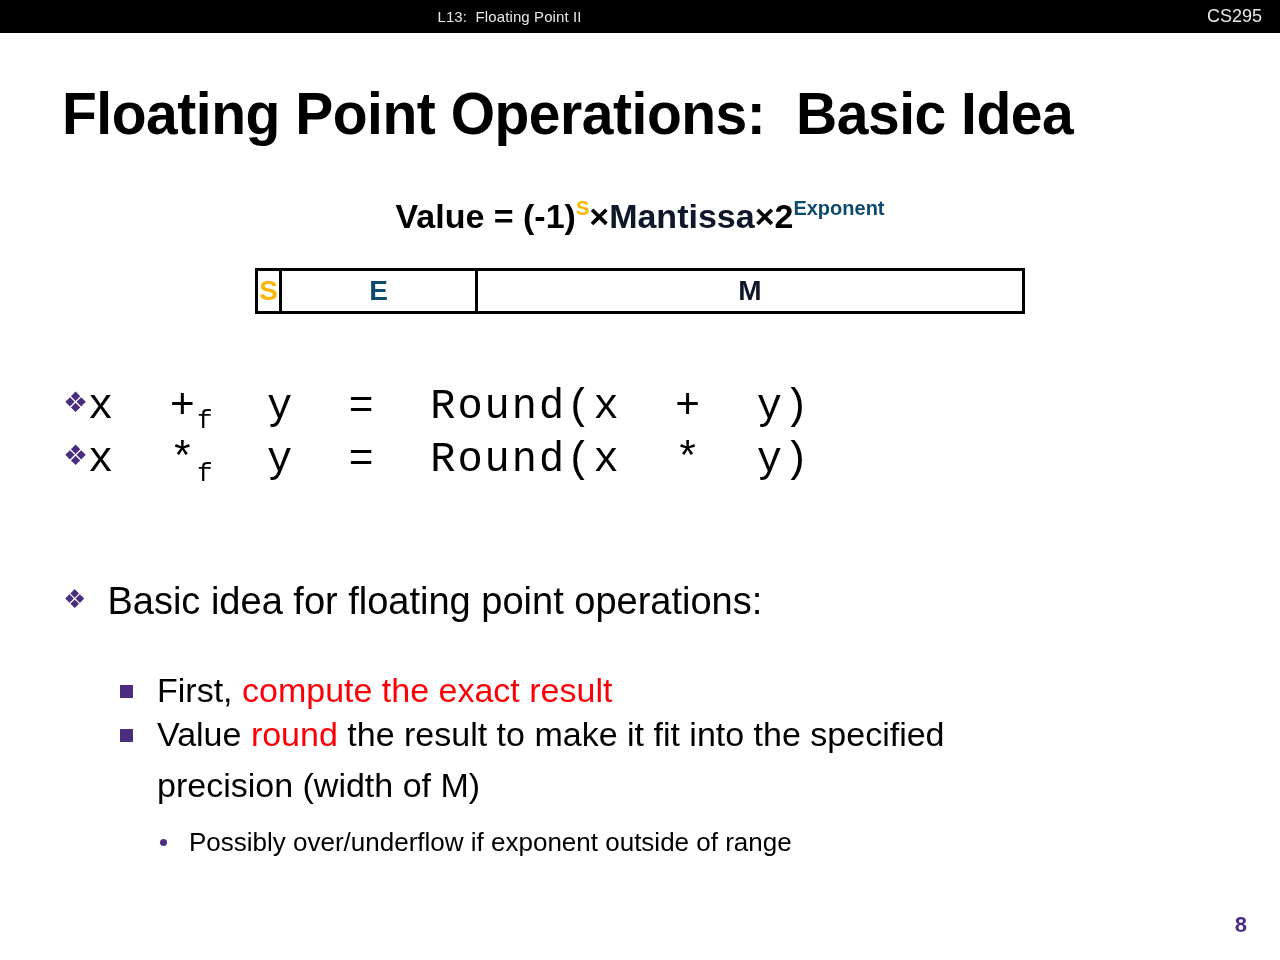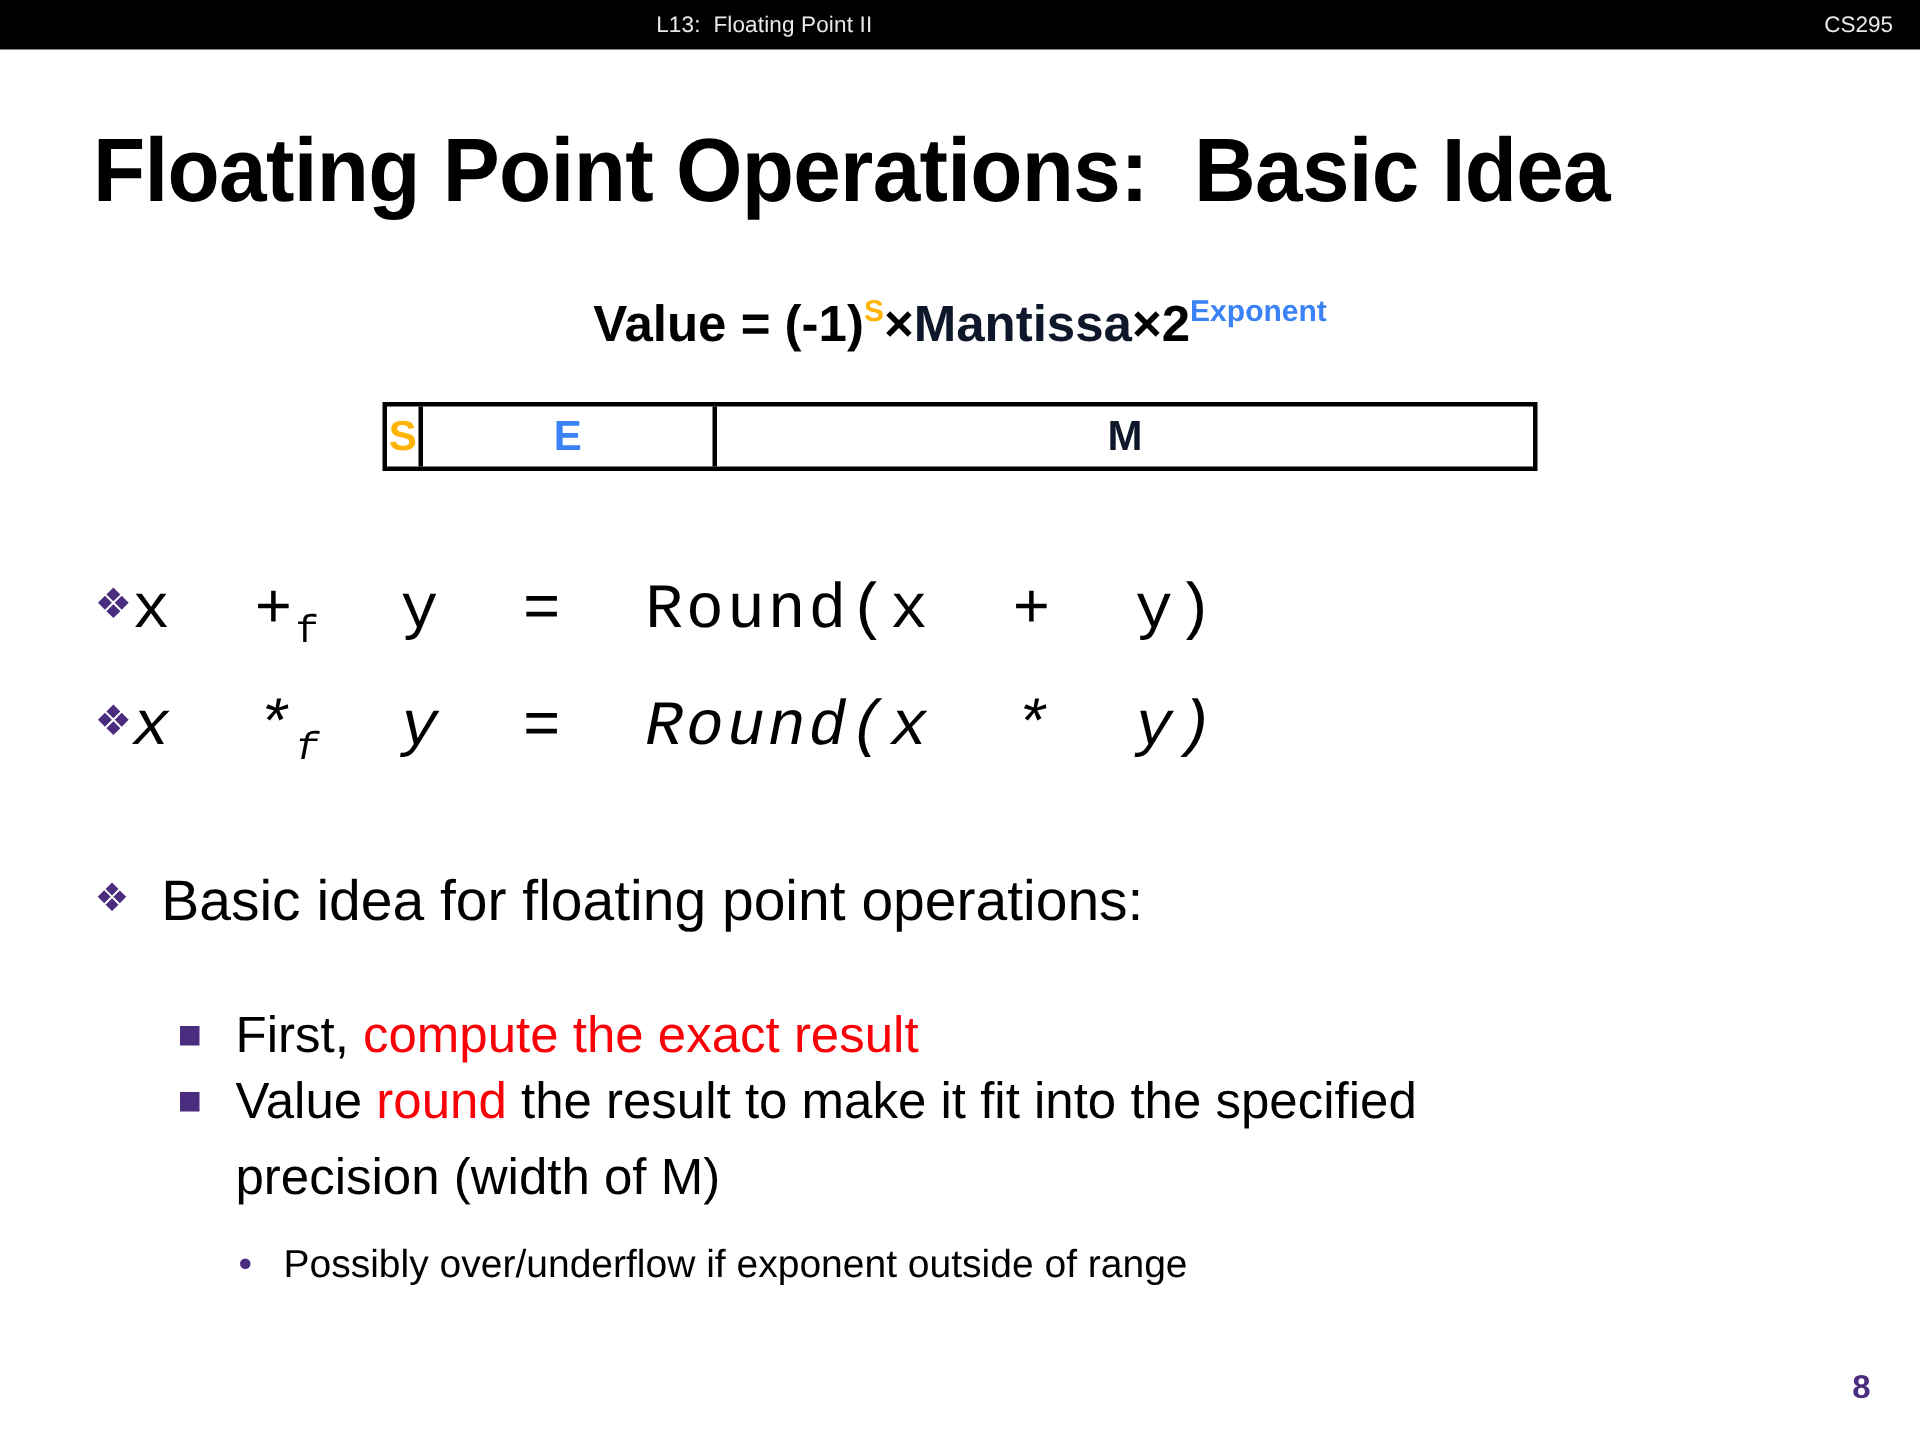--- a/index.html
+++ b/index.html
@@ -31,21 +31,21 @@
     line-height: 33px;
     font-size: 15px;
     color: #e8e8e8;
     letter-spacing: 0.1px;
     white-space: pre;
   }
   #header-course {
     position: absolute;
     right: 18px; top: 0;
     line-height: 33px;
-    font-size: 15px;
+    font-size: 18px;
     color: #e8e8e8;
   }
 
   
   #slide-title {
     position: absolute;
     left: 62px; top: 79px;
     width: 1160px;
     font-size: 60px;
     font-weight: bold;
@@ -66,21 +66,21 @@
     font-weight: bold;
     white-space: pre;
   }
   #formula .sup {
     font-size: 20px;
     vertical-align: 13px;
     font-weight: bold;
   }
   .c-gold  { color: #ffb403; }
   .c-red   { color: #0f172a; }
-  .c-blue  { color: #3b82f6; }
+  .c-blue  { color: #0c4a6e; }
   .c-brightred { color: #fb0007; }
 
   
   #field-diagram {
     position: absolute;
     left: 255px; top: 268px;
     width: 770px; height: 46px;
     border: 3px solid #000000;
     box-sizing: border-box;
     display: flex;
@@ -114,21 +114,21 @@
     font-size: 28px;
     vertical-align: 6px;
     letter-spacing: 0;
   }
   .code-line .sub {
     font-size: 26px;
     vertical-align: -10px;
     letter-spacing: 0;
   }
   #code-add { top: 383px; }
-  #code-mul { top: 461px; font-style: italic; }
+  #code-mul { top: 436px; }
 
   
   #bullet-l1 {
     position: absolute;
     left: 63px; top: 580px;
     font-size: 38px;
     color: #000000;
     white-space: pre;
   }
   #bullet-l1 .bullet {

